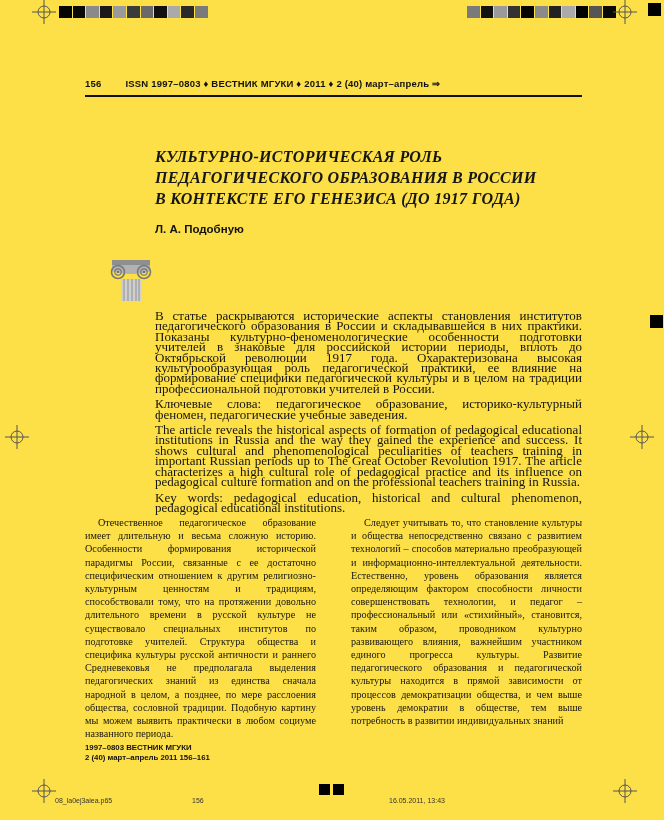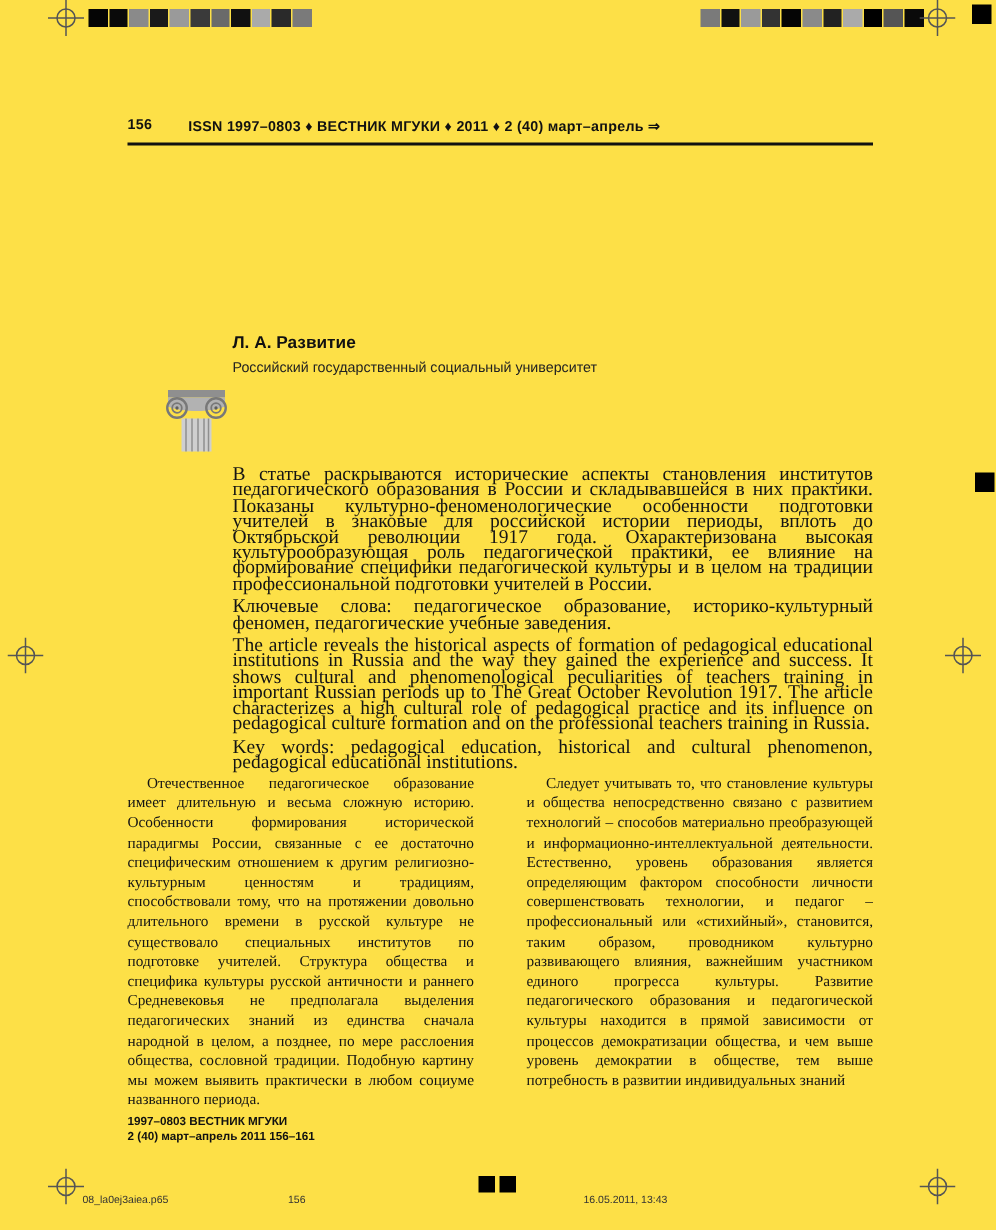--- a/index.html
+++ b/index.html
@@ -124,23 +124,27 @@
   </svg>
 
   <div class="blacksq" style="left:648px; top:3px;"></div>
 
   <div class="header">
     <span>156</span>
     <span>ISSN 1997–0803 ♦ ВЕСТНИК МГУКИ ♦ 2011 ♦ 2 (40) март–апрель ⇒</span>
   </div>
   <div class="rule"></div>
 
-
-  <div class="author">Л. А. Развитие</div>
-  <div class="affiliation">Российский государственный социальный университет</div>
+  <div class="title">
+    <div>КУЛЬТУРНО-ИСТОРИЧЕСКАЯ РОЛЬ</div>
+    <div>ПЕДАГОГИЧЕСКОГО ОБРАЗОВАНИЯ В РОССИИ</div>
+    <div>В КОНТЕКСТЕ ЕГО ГЕНЕЗИСА (ДО 1917 ГОДА)</div>
+  </div>
+
+  <div class="author">Л. А. Подобную</div>
 
   <svg class="ornament" width="42" height="46" viewBox="0 0 42 46">
     <rect x="2" y="3" width="38" height="5" fill="#8f8f8f"></rect>
     <path d="M2 8 h38 v6 c-9 4 -29 4 -38 0 z" fill="#b2b2b2"></path>
     <circle cx="8" cy="15" r="6.5" fill="none" stroke="#787878" stroke-width="1.6"></circle>
     <circle cx="8" cy="15" r="3.2" fill="none" stroke="#787878" stroke-width="1.2"></circle>
     <circle cx="8" cy="15" r="1.1" fill="#5e5e5e"></circle>
     <circle cx="34" cy="15" r="6.5" fill="none" stroke="#787878" stroke-width="1.6"></circle>
     <circle cx="34" cy="15" r="3.2" fill="none" stroke="#787878" stroke-width="1.2"></circle>
     <circle cx="34" cy="15" r="1.1" fill="#5e5e5e"></circle>

